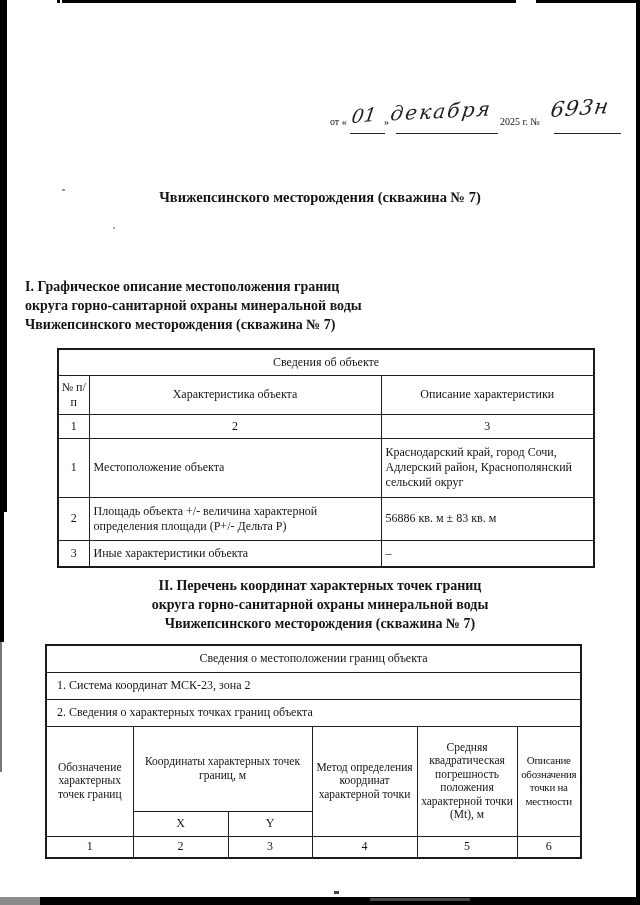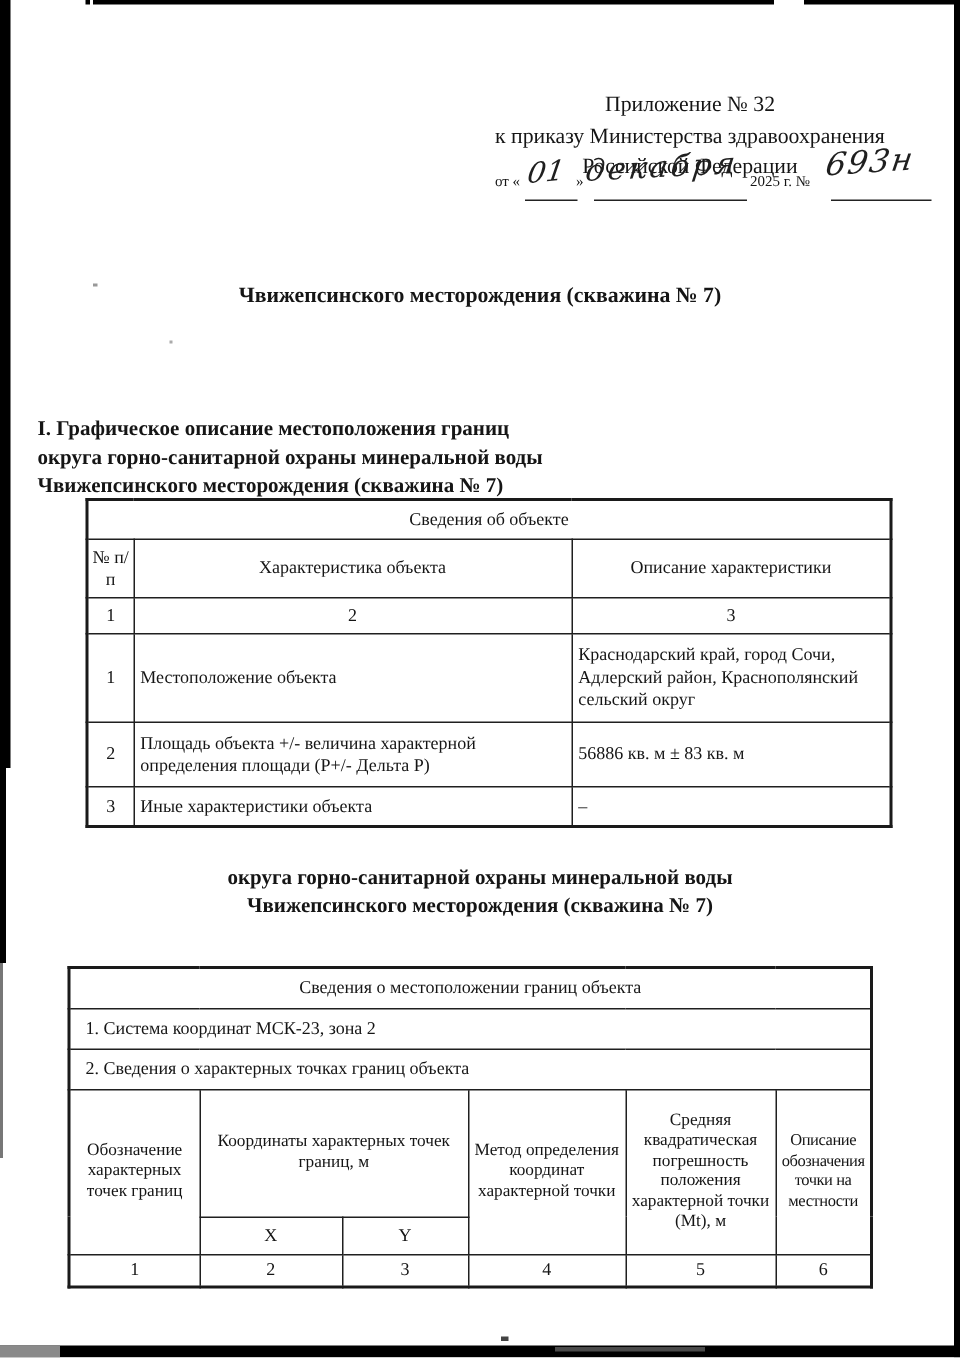--- a/index.html
+++ b/index.html
@@ -26,21 +26,21 @@
          font-weight:bold;font-size:14.5px;line-height:19.5px;}
   .sect1{position:absolute;left:25px;top:277px;width:590px;text-align:left;
          font-weight:bold;font-size:14px;line-height:19px;}
   .sect2{position:absolute;left:25px;top:576px;width:590px;text-align:center;
          font-weight:bold;font-size:14px;line-height:19px;}
   
   table{border-collapse:collapse;table-layout:fixed;position:absolute;
         font-size:12px;color:#151515;}
   td{border:1.6px solid #1f1f1f;padding:1px 4px;vertical-align:middle;
      overflow:hidden;}
-  .t1{left:57px;top:332px;width:536px;border:2.2px solid #1a1a1a;}
+  .t1{left:57px;top:348px;width:536px;border:2.2px solid #1a1a1a;}
   .t2{left:45px;top:644px;width:535px;border:2.2px solid #1a1a1a;}
   .c{text-align:center;}
   .l{text-align:left;}
   .t2 .hcell{font-size:11.5px;line-height:13.5px;padding:1px 2px;}
   .t2 .hcell6{font-size:11px;letter-spacing:-0.3px;padding:1px 1px;}
   .t1 .desc{line-height:15px;}
   .nopad{padding:1px 2px;}
 </style>
 </head>
 <body>
@@ -54,25 +54,20 @@
   <div class="bar" style="left:62px;top:0;width:454px;height:2.5px;"></div>
   <div class="bar" style="left:536px;top:0;width:104px;height:2.5px;"></div>
   <div class="bar" style="left:636px;top:0;width:4px;height:905px;"></div>
   <div class="bar" style="left:0;top:897px;width:640px;height:8px;"></div>
   <div class="bar" style="left:0;top:897px;width:40px;height:8px;background:#8a8a8a;"></div>
   <div class="bar" style="left:370px;top:898px;width:100px;height:3px;background:#4a4a4a;"></div>
   <div class="speck" style="left:62px;top:189px;width:3px;height:2px;"></div>
   <div class="speck" style="left:113px;top:227px;width:2px;height:2px;background:#aaa;"></div>
   <div class="speck" style="left:334px;top:891px;width:5px;height:3px;background:#444;"></div>
 
-  <div class="hdr">
-    <div>Приложение № 32</div>
-    <div>к приказу Министерства здравоохранения</div>
-    <div>Российской Федерации</div>
-  </div>
 
   <span class="dateline" style="left:330px;top:116px;">от «</span>
   <div class="uline" style="left:350px;top:133px;width:35px;"></div>
   <span class="hw hw01">01</span>
   <span class="dateline" style="left:384px;top:116px;">»</span>
   <div class="uline" style="left:396px;top:133px;width:102px;"></div>
   <span class="hw hwmonth">декабря</span>
   <span class="dateline" style="left:500px;top:116px;">2025 г. №</span>
   <div class="uline" style="left:554px;top:133px;width:67px;"></div>
   <span class="hw hwnum">693н</span>
@@ -119,20 +114,21 @@
     </tr>
     <tr style="height:27px">
       <td class="c">3</td>
       <td class="l">Иные характеристики объекта</td>
       <td class="l desc">–</td>
     </tr>
   </tbody>
     </table>
 
   <div class="sect2">
+    <div>II. Перечень координат характерных точек границ</div>
     <div>округа горно-санитарной охраны минеральной воды</div>
     <div>Чвижепсинского месторождения (скважина № 7)</div>
   </div>
 
   <table class="t2">
     <colgroup>
       <col style="width:87px">
         <col style="width:95px">
         <col style="width:84px">
       <col style="width:105px">

